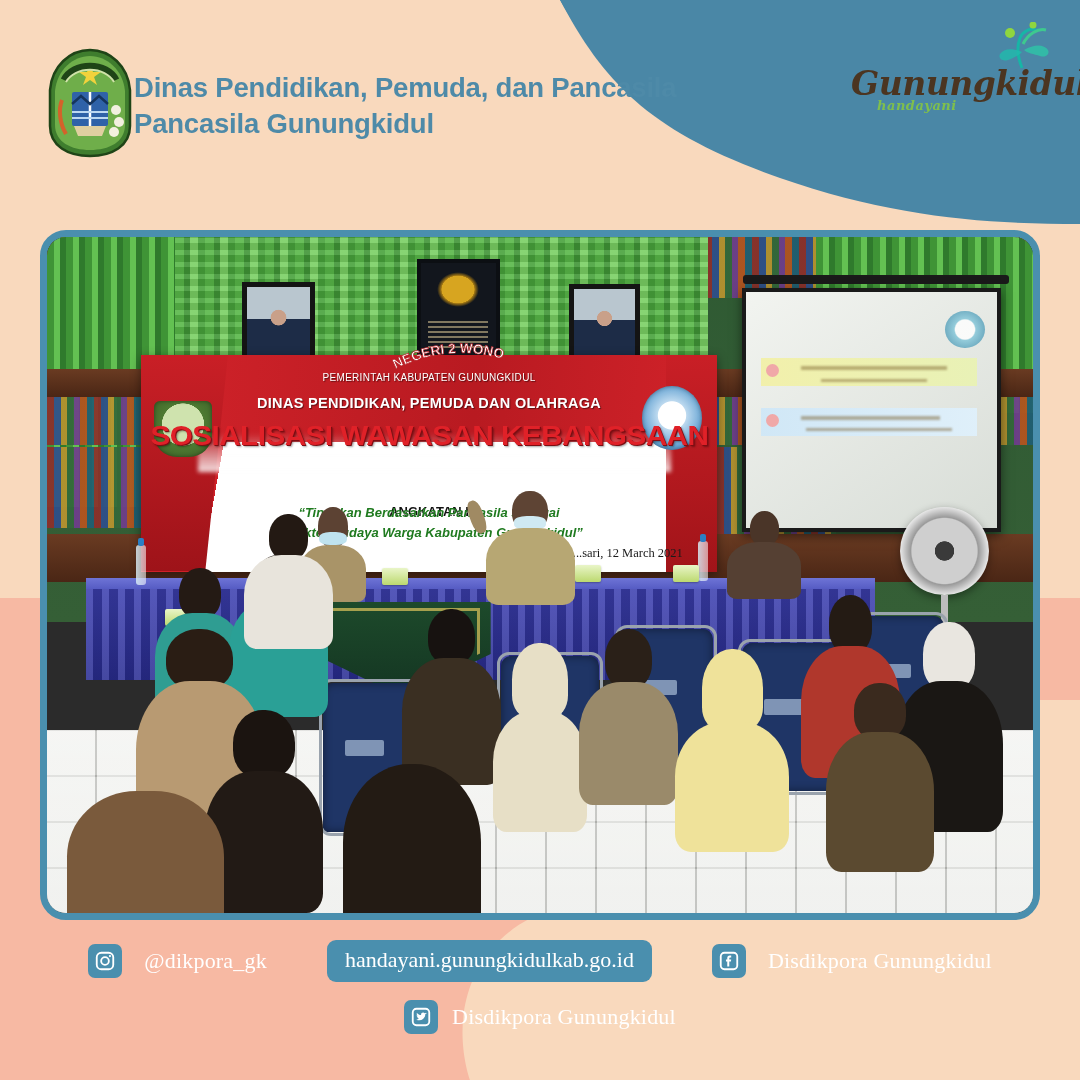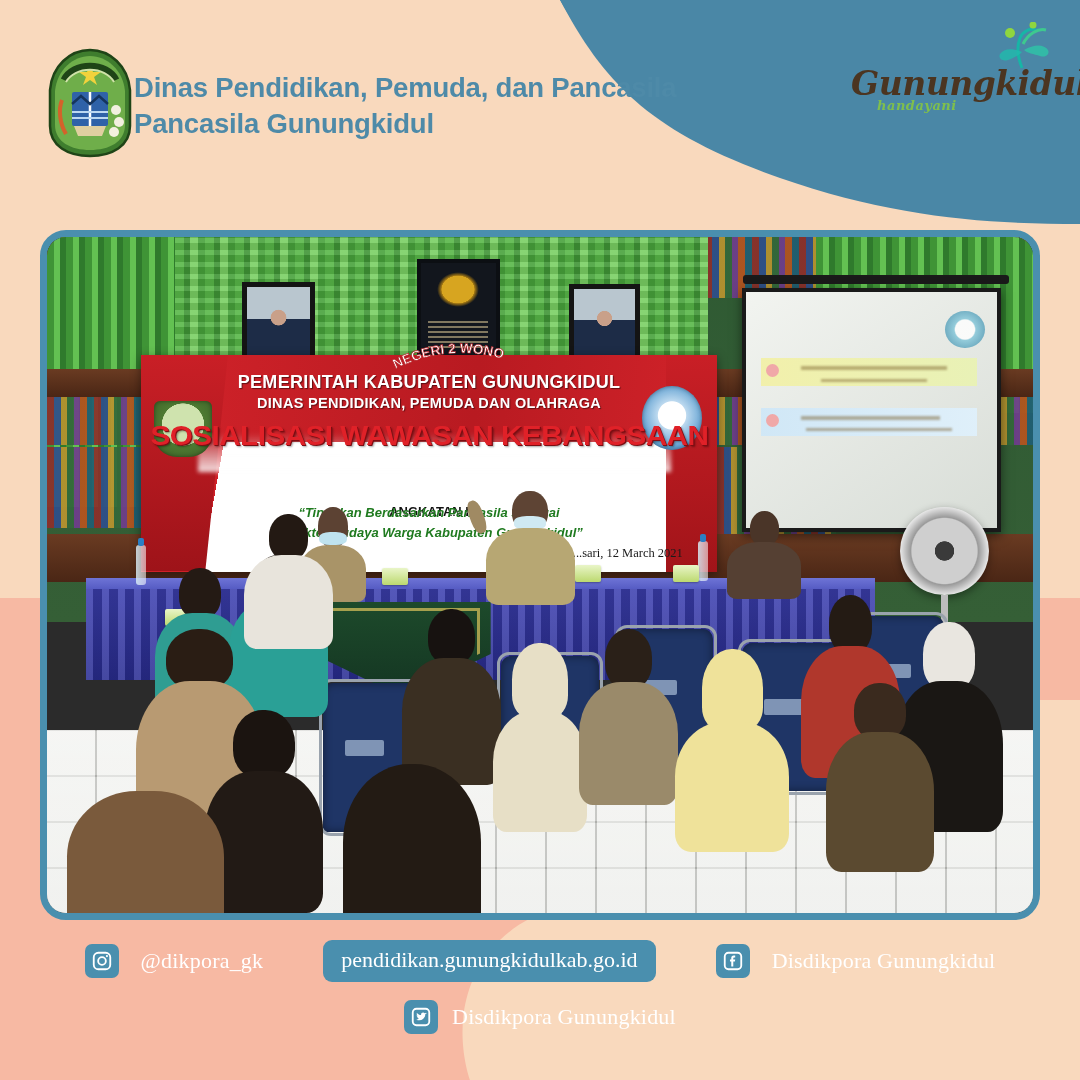--- a/index.html
+++ b/index.html
@@ -127,21 +127,21 @@
   .banner-logo-l{position:absolute;left:2.4%;top:21%;width:10%;height:26%;
      border-radius:6px 6px 40% 40%;
      background:radial-gradient(circle at 50% 42%,#cfe3ae 0 48%,#4e7a32 49%,#3c6127 100%);
      box-shadow:inset 0 0 4px rgba(0,0,0,.4);}
   .banner-logo-r{position:absolute;right:2.6%;top:14%;width:10.5%;height:30%;
      border-radius:50%;
      background:radial-gradient(circle at 50% 46%,#ffffff 0 30%,#bcd9ef 32%,#5f9fd0 70%,#2f6fa8 100%);
      box-shadow:inset 0 0 4px rgba(0,0,0,.35);}
   .bn-text{position:absolute;left:0;width:100%;text-align:center;
      font-family:"Liberation Sans",sans-serif;}
-  .bn-l1{top:7.5%;font-size:18px;font-weight:bold;color:#ffffff;letter-spacing:.3px;
+  .bn-l1{top:7.5%;font-size:10px;font-weight:normal;color:#ffffff;letter-spacing:.3px;
      text-shadow:1px 1px 1px rgba(0,0,0,.5);}
   .bn-l2{top:18.5%;font-size:14.5px;font-weight:bold;color:#ffffff;letter-spacing:.3px;
      text-shadow:1px 1px 1px rgba(0,0,0,.5);}
   .bn-title{top:30%;font-size:28px;font-weight:bold;color:#e02128;letter-spacing:-.5px;
      -webkit-text-stroke:0px;text-shadow:1px 1px 0 #7e0d12, 2px 2px 2px rgba(0,0,0,.35);
      transform:scaleX(1.06);}
   .bn-l3{top:48%;font-size:13.5px;font-weight:bold;color:#121212;letter-spacing:.1px;}
   .bn-l4{top:58%;font-size:13px;font-weight:bold;color:#121212;margin-top:23px;}
   .bn-q1{top:69%;font-size:13px;font-weight:bold;color:#1f7a1f;font-style:italic;
      text-shadow:0 1px 0 rgba(255,255,255,.6);}
@@ -452,21 +452,21 @@
     <div class="row row1">
       <div class="sico">
         <svg width="22" height="22" viewBox="0 0 24 24" fill="none" stroke="#ffffff" stroke-width="2">
           <rect x="3" y="3" width="18" height="18" rx="5"></rect>
           <circle cx="12" cy="12" r="4.2"></circle>
           <circle cx="17.4" cy="6.6" r="1.2" fill="#ffffff" stroke="none"></circle>
         </svg>
       </div>
       <div class="slabel">@dikpora_gk</div>
       <div class="gap"></div>
-      <div class="urlbox">pendidikan.gunungkidulkab.go.id</div>
+      <div class="urlbox">handayani.gunungkidulkab.go.id</div>
       <div class="gap"></div>
       <div class="sico">
         <svg width="22" height="22" viewBox="0 0 24 24">
           <rect x="3" y="3" width="18" height="18" rx="4" fill="none" stroke="#ffffff" stroke-width="2"></rect>
           <path d="M14.4,8.2 L13.1,8.2 C12.5,8.2 12.3,8.5 12.3,9.1 L12.3,10.4 L14.4,10.4 L14.1,12.6 L12.3,12.6 L12.3,18 L10.1,18 L10.1,12.6 L8.7,12.6 L8.7,10.4 L10.1,10.4 L10.1,8.8 C10.1,7.1 11.1,6.1 12.7,6.1 L14.4,6.1 Z" fill="#ffffff"></path>
         </svg>
       </div>
       <div class="slabel">Disdikpora Gunungkidul</div>
     </div>
 

